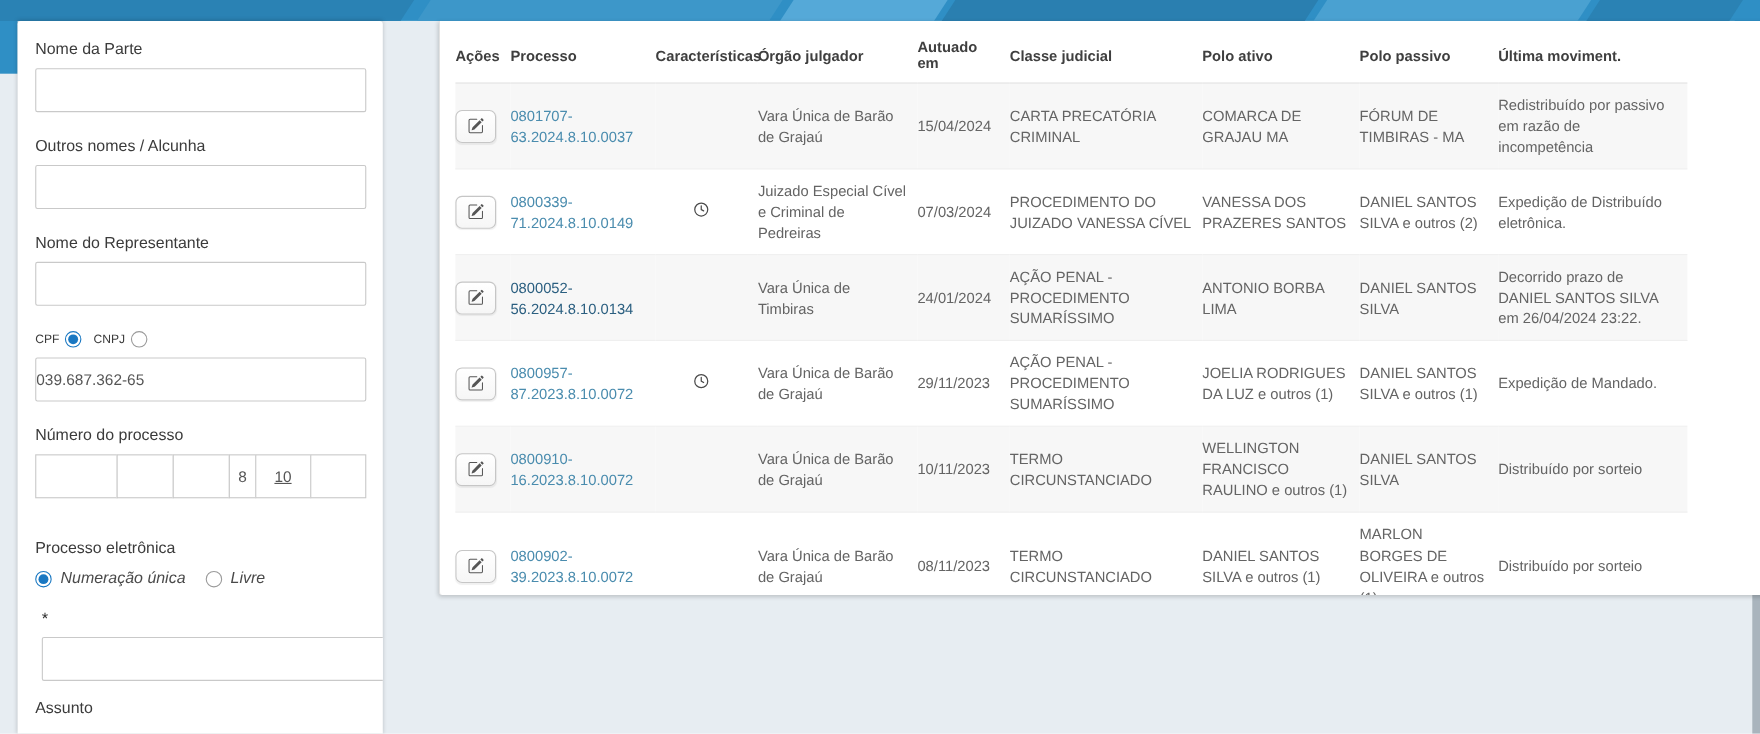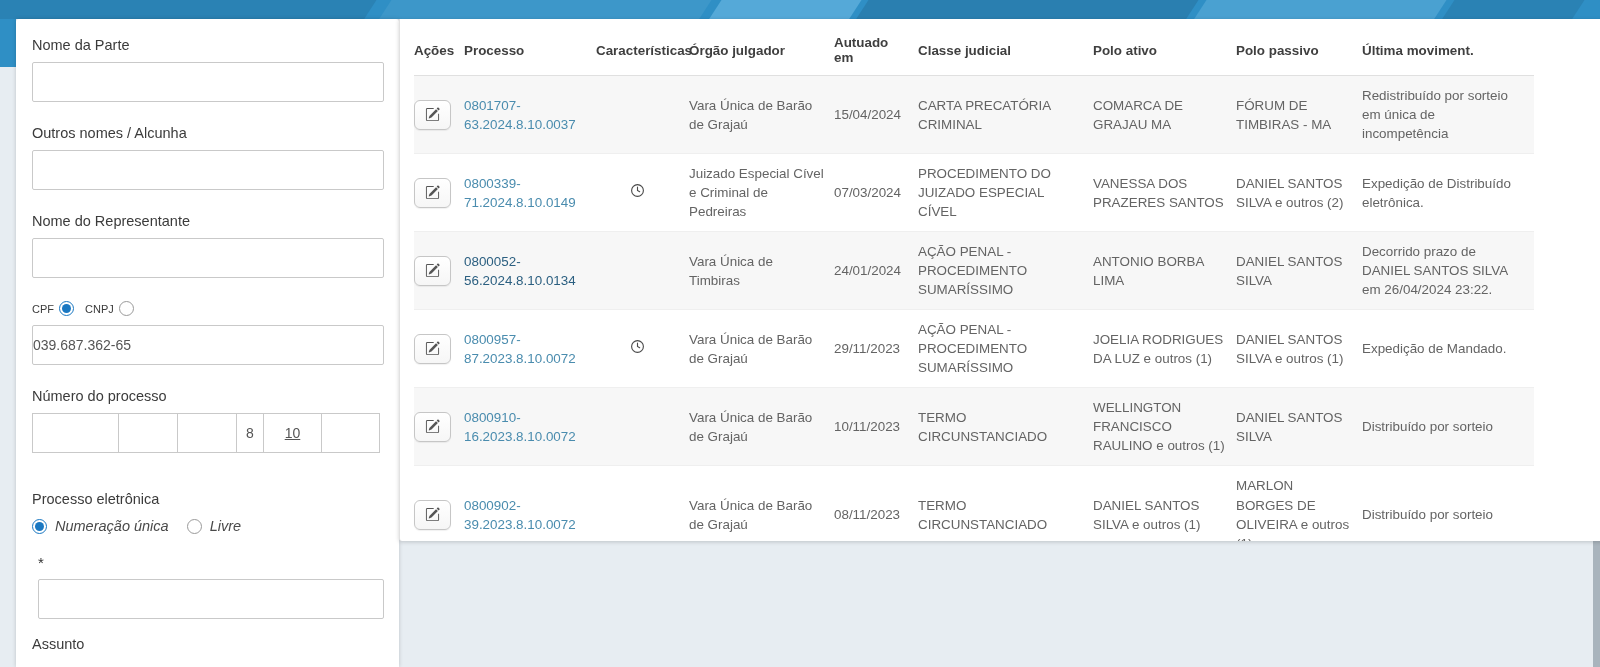--- a/index.html
+++ b/index.html
@@ -18,21 +18,21 @@
   .seg3 { left:715px; width:140px; background:#55a9d8; }
   .seg4 { left:862px; width:330px; background:#2a7fb0; }
   .seg5 { left:1200px; width:240px; background:#4aa1d1; }
   .seg6 { left:1448px; width:130px; background:#2a82b4; }
   .corner-left  { position:absolute; left:0; top:0; width:16px;  height:67px; background:var(--header-blue,#2f8fc5); }
   .corner-right { position:absolute; right:0; top:0; width:23px; height:65px; background:var(--header-blue,#2f8fc5); }
   .scrollbar-track { position:absolute; right:0; top:65px; width:7px; height:602px;
     background:var(--scrollbar-track,#a9b4bd); }
 
   
-  .search-panel { position:absolute; left:16px; top:19px; width:383px; height:648px;
+  .search-panel { position:absolute; left:16px; top:19px; width:332px; height:648px;
     background:#fff; border-radius:3px 3px 0 0; box-shadow:0 0 4px rgba(0,0,0,.18);
     padding:18px 15px 0 16px; overflow:hidden; z-index:2; }
   .field-group { margin-bottom:23px; }
   .field-label { display:block; font-size:14.5px; color:#3b3b3b; margin-bottom:9px; }
   .text-input { width:100%; height:40px; border:1px solid #c9c9c9; border-radius:2px;
     font-size:14px; color:#555; padding:0 0; background:#fff; outline:none; }
   .radio { width:15px; height:15px; min-width:15px; border-radius:50%; border:1px solid #9a9a9a;
     background:#fff; display:inline-block; position:relative; }
   .radio.checked { border:1.5px solid var(--radio-blue,#1a78c2); }
   .radio.checked::after { content:""; position:absolute; inset:2px; border-radius:50%;
@@ -177,41 +177,41 @@
               </svg>
         </button>
           </td>
         <td><a href="#" class="proc-link">0801707-63.2024.8.10.0037</a></td>
         <td class="caract"></td>
         <td>Vara Única de Barão de Grajaú</td>
         <td>15/04/2024</td>
         <td>CARTA PRECATÓRIA CRIMINAL</td>
         <td>COMARCA DE GRAJAU MA</td>
         <td>FÓRUM DE TIMBIRAS - MA</td>
-        <td>Redistribuído por sorteio em única de incompetência</td>
+        <td>Redistribuído por passivo em razão de incompetência</td>
       </tr>
       <tr>
         <td>
             <button class="action-btn">
           <svg width="15" height="15" viewBox="0 0 16 16" fill="#555">
                 <path d="M15.502 1.94a.5.5 0 0 1 0 .706L14.459 3.69l-2-2L13.502.646a.5.5 0 0 1 .707 0l1.293 1.293zm-1.75 2.456-2-2L4.939 9.21a.5.5 0 0 0-.121.196l-.805 2.414a.25.25 0 0 0 .316.316l2.414-.805a.5.5 0 0 0 .196-.12l6.813-6.814z"></path>
                 <path d="M1 13.5A1.5 1.5 0 0 0 2.5 15h11a1.5 1.5 0 0 0 1.5-1.5v-6a.5.5 0 0 0-1 0v6a.5.5 0 0 1-.5.5h-11a.5.5 0 0 1-.5-.5v-11a.5.5 0 0 1 .5-.5H9a.5.5 0 0 0 0-1H2.5A1.5 1.5 0 0 0 1 2.5v11z"></path>
               </svg>
         </button>
           </td>
         <td><a href="#" class="proc-link">0800339-71.2024.8.10.0149</a></td>
         <td class="caract">
           <svg width="15" height="15" viewBox="0 0 16 16">
               <circle cx="8" cy="8" r="6.3" fill="none" stroke="#4a4a4a" stroke-width="1.2"></circle>
               <path d="M8 4.4V8l2.3 1.3" fill="none" stroke="#4a4a4a" stroke-width="1.2" stroke-linecap="round"></path>
             </svg>
         </td>
         <td>Juizado Especial Cível e Criminal de Pedreiras</td>
         <td>07/03/2024</td>
-        <td>PROCEDIMENTO DO JUIZADO ESPECIAL CÍVEL</td>
+        <td>PROCEDIMENTO DO JUIZADO VANESSA CÍVEL</td>
         <td>VANESSA DOS PRAZERES SANTOS</td>
         <td>DANIEL SANTOS SILVA e outros (2)</td>
         <td>Expedição de Distribuído eletrônica.</td>
       </tr>
       <tr>
         <td>
             <button class="action-btn">
           <svg width="15" height="15" viewBox="0 0 16 16" fill="#555">
                 <path d="M15.502 1.94a.5.5 0 0 1 0 .706L14.459 3.69l-2-2L13.502.646a.5.5 0 0 1 .707 0l1.293 1.293zm-1.75 2.456-2-2L4.939 9.21a.5.5 0 0 0-.121.196l-.805 2.414a.25.25 0 0 0 .316.316l2.414-.805a.5.5 0 0 0 .196-.12l6.813-6.814z"></path>
                 <path d="M1 13.5A1.5 1.5 0 0 0 2.5 15h11a1.5 1.5 0 0 0 1.5-1.5v-6a.5.5 0 0 0-1 0v6a.5.5 0 0 1-.5.5h-11a.5.5 0 0 1-.5-.5v-11a.5.5 0 0 1 .5-.5H9a.5.5 0 0 0 0-1H2.5A1.5 1.5 0 0 0 1 2.5v11z"></path>

